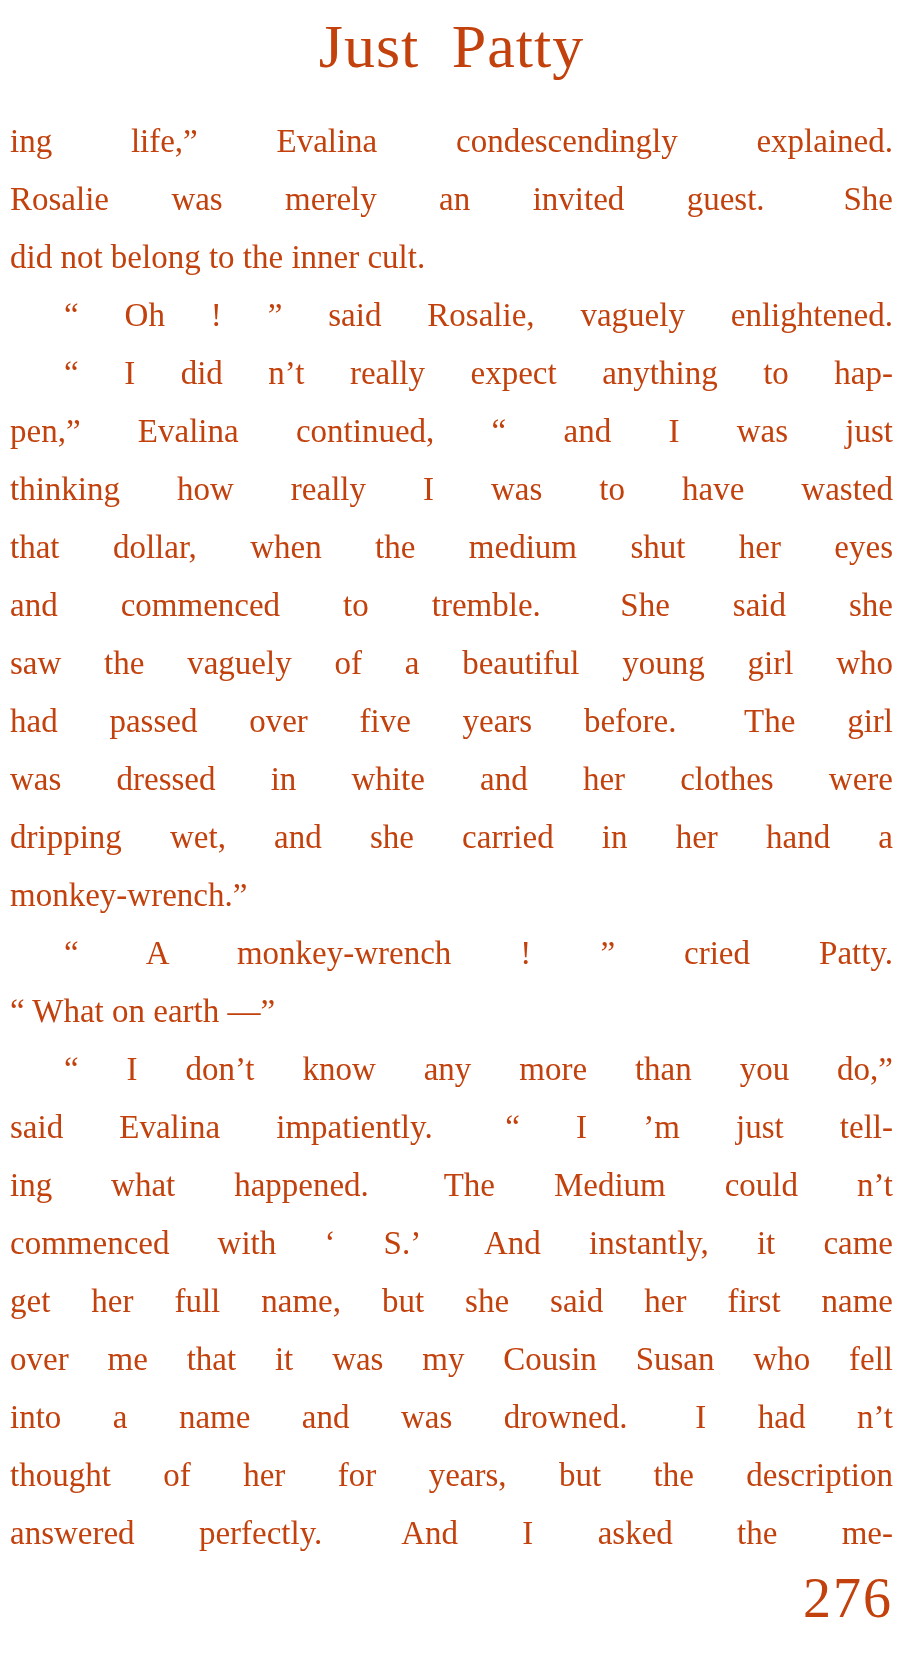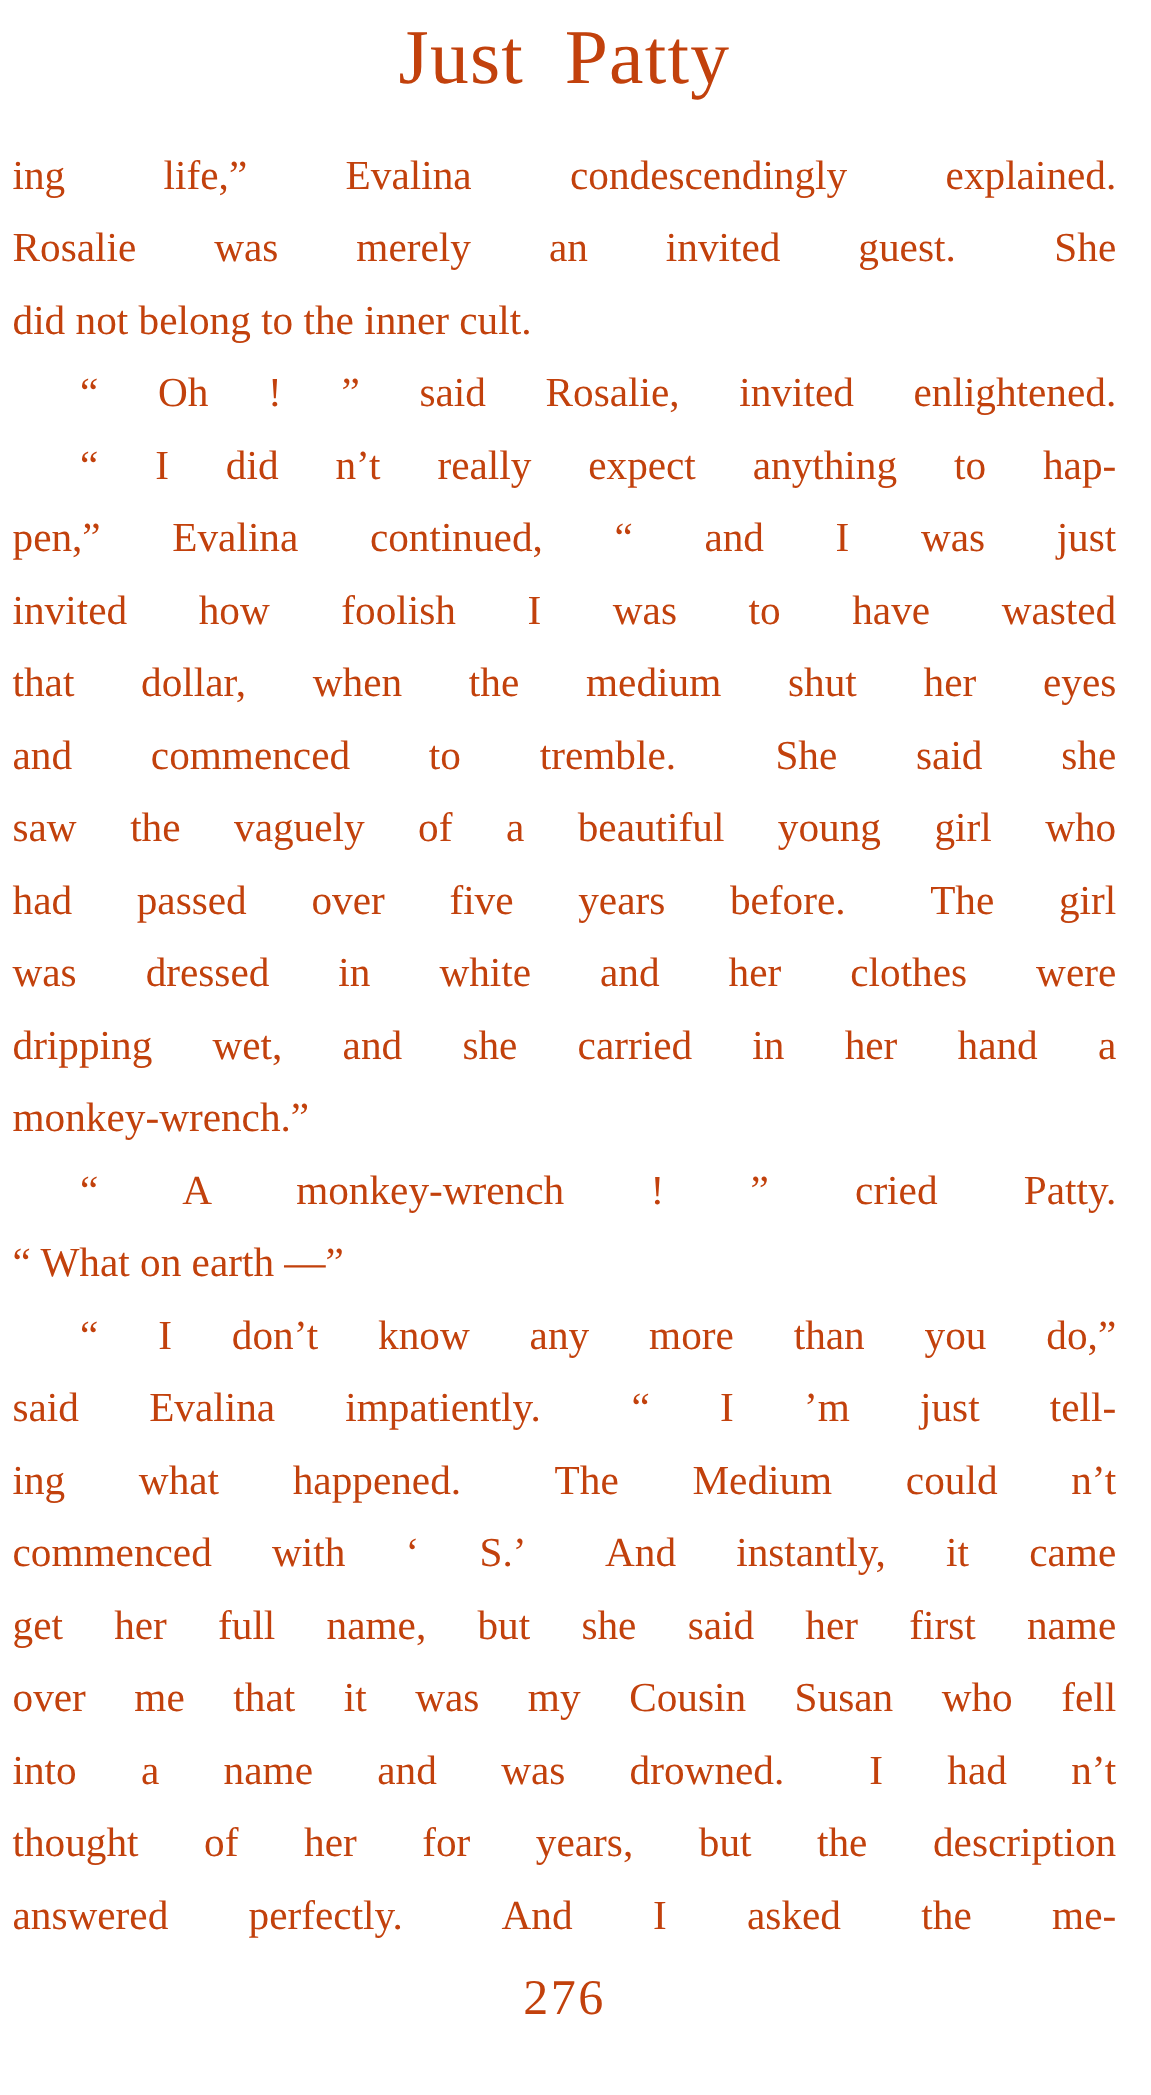--- a/index.html
+++ b/index.html
@@ -37,45 +37,45 @@
     height: 58px;
     white-space: normal;
   }
   .line.flush {
     text-align-last: left;
   }
   .line.indent {
     text-indent: 54px;
   }
   .footer {
-    text-align: center;
-    font-size: 40px;
+    text-align: right;
+    font-size: 56px;
     line-height: 56px;
     margin-top: 8px;
     letter-spacing: 2px;
   }
 </style>
 </head>
 <body>
 
 <div class="page">
 
   <div class="title">Just Patty</div>
 
   <div class="body">
 
     <div class="line">ing life,” Evalina condescendingly explained.</div>
     <div class="line">Rosalie was merely an invited guest.  She</div>
     <div class="line flush">did not belong to the inner cult.</div>
 
-    <div class="line indent">“ Oh ! ” said Rosalie, invited enlightened.</div>
+    <div class="line indent">“ Oh ! ” said Rosalie, vaguely enlightened.</div>
 
     <div class="line indent">“ I did n’t really expect anything to hap-</div>
     <div class="line">pen,” Evalina continued, “ and I was just</div>
-    <div class="line">invited how foolish I was to have wasted</div>
+    <div class="line">thinking how really I was to have wasted</div>
     <div class="line">that dollar, when the medium shut her eyes</div>
     <div class="line">and commenced to tremble.  She said she</div>
     <div class="line">saw the vaguely of a beautiful young girl who</div>
     <div class="line">had passed over five years before.  The girl</div>
     <div class="line">was dressed in white and her clothes were</div>
     <div class="line">dripping wet, and she carried in her hand a</div>
     <div class="line flush">monkey-wrench.”</div>
 
     <div class="line indent">“ A monkey-wrench ! ” cried Patty.</div>
     <div class="line flush">“ What on earth —”</div>

